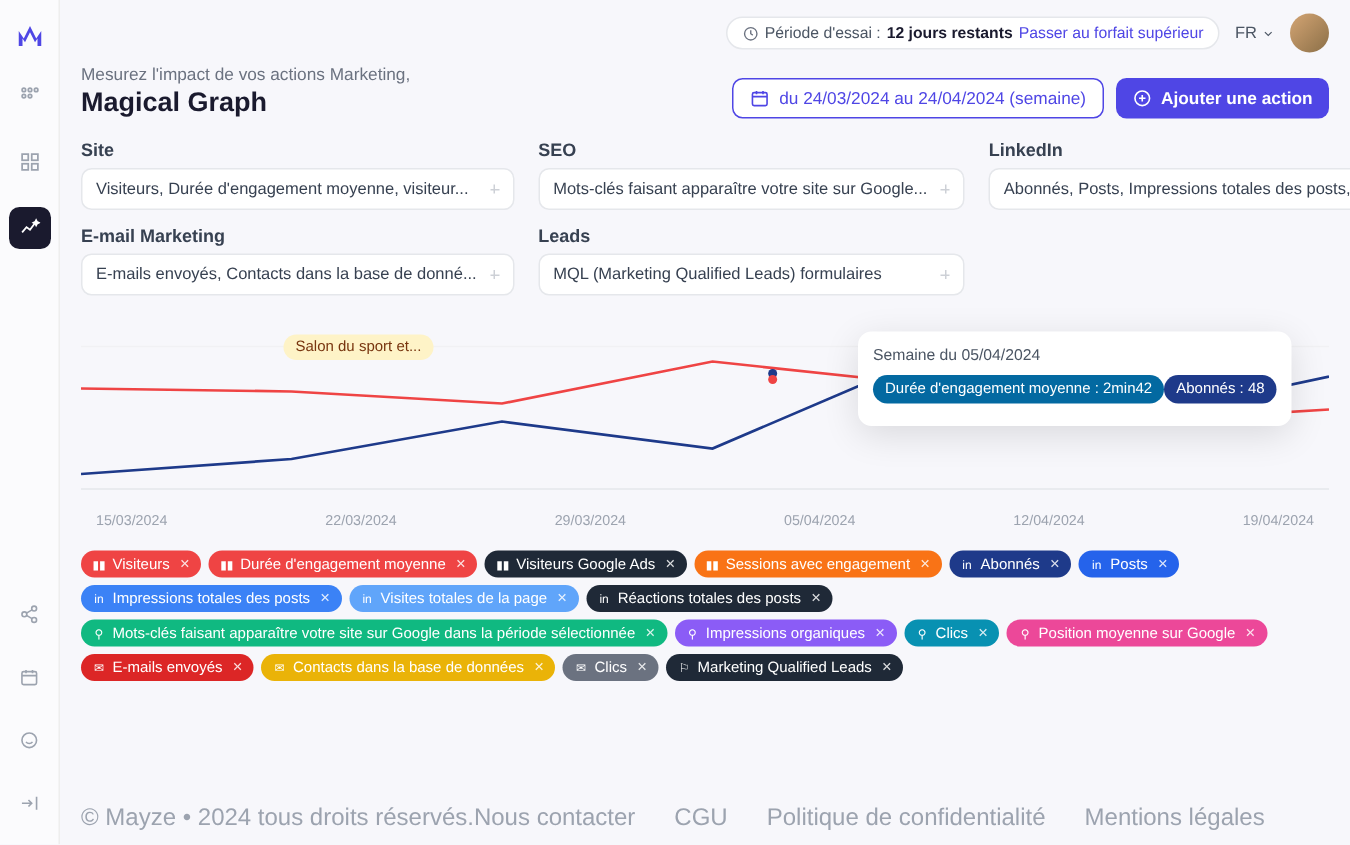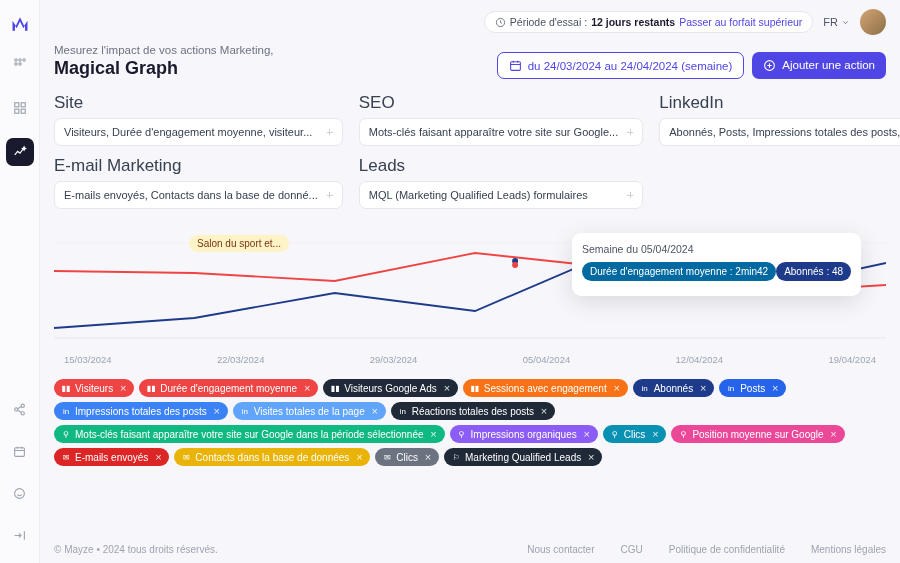--- a/index.html
+++ b/index.html
@@ -16,38 +16,38 @@
 .trial-pill .days{font-weight:600;color:#1a1a2e}
 .trial-pill .upgrade{color:#4f46e5;font-weight:500;cursor:pointer}
 .lang{font-size:11px;color:#4b5563;display:flex;align-items:center;gap:3px;cursor:pointer}
 .avatar{width:26px;height:26px;border-radius:50%;background:linear-gradient(135deg,#d4a574,#8b6f47)}
 .content{flex:1;padding:0 14px 8px;overflow:hidden;display:flex;flex-direction:column}
 .header-row{display:flex;justify-content:space-between;align-items:flex-end;margin-bottom:14px}
 .subtitle{font-size:11.5px;color:#6b7280;margin-bottom:2px}
 h1{font-size:18px;font-weight:700;color:#1a1a2e}
 .header-actions{display:flex;gap:8px}
 .date-btn{border:1.5px solid #4f46e5;color:#4f46e5;background:#fff;border-radius:7px;padding:4px 11px;font-size:11.5px;font-weight:500;display:flex;align-items:center;gap:6px;cursor:pointer}
-.primary-btn{background:#4f46e5;color:#fff;border:none;border-radius:7px;padding:7px 11px;font-size:11.5px;font-weight:400;display:flex;gap:6px;cursor:pointer}
+.primary-btn{background:#4f46e5;color:#fff;border:none;border-radius:7px;padding:7px 11px;font-size:11.5px;font-weight:700;display:flex;align-items:center;gap:6px;cursor:pointer}
 .filters{display:grid;grid-template-columns:1fr 1fr 1fr;gap:10px 16px;margin-bottom:14px}
 .filter-group{display:flex;flex-direction:column;gap:5px}
-.filter-label{font-size:17px;color:#374151;font-weight:400}
+.filter-label{font-size:12px;color:#374151;font-weight:700}
 .select{border:1px solid #e5e7eb;background:#fff;border-radius:7px;padding:7px 24px 7px 9px;font-size:11px;color:#374151;position:relative;cursor:pointer;white-space:nowrap;overflow:hidden;text-overflow:ellipsis}
 .select::after{content:"";position:absolute;right:8px;top:50%;width:8px;height:10px;transform:translateY(-50%);background:linear-gradient(#9ca3af,#9ca3af) center/6px 1px no-repeat,linear-gradient(#9ca3af,#9ca3af) center/1px 6px no-repeat;opacity:.5}
 .chart-area{position:relative;height:125px;margin-bottom:6px}
 .chart-svg{width:100%;height:100%}
 .event-label{position:absolute;background:#fef3c7;color:#78350f;font-size:10px;padding:3px 8px;border-radius:10px;font-weight:500}
 .tooltip{position:absolute;left:518px;top:10px;background:#fff;border-radius:9px;box-shadow:0 6px 24px rgba(0,0,0,.12);padding:10px;font-size:10.5px;min-width:185px}
 .tooltip-title{color:#4b5563;margin-bottom:7px;font-weight:500}
 .tooltip-chip{display:inline-flex;align-items:center;gap:4px;padding:4px 8px;border-radius:12px;color:#fff;font-size:10px;margin-bottom:5px;font-weight:500}
 .x-axis{display:flex;justify-content:space-between;font-size:9.5px;color:#9ca3af;margin-bottom:14px;padding:0 10px}
 .chips{display:flex;flex-wrap:wrap;gap:5px}
 .chip{display:inline-flex;align-items:center;gap:4px;padding:3px 5px 3px 7px;border-radius:11px;color:#fff;font-size:10px;font-weight:500}
 .chip .x{width:12px;height:12px;display:flex;align-items:center;justify-content:center;cursor:pointer;opacity:.85;font-size:11px}
 .chip-icon{width:10px;height:10px;display:inline-flex;align-items:center;justify-content:center;font-size:8px}
-.footer{display:flex;justify-content:space-between;align-items:center;padding:10px 0 0;font-size:10px;color:#9ca3af;margin-top:auto}
+.footer{display:flex;align-items:center;padding:10px 0 0;font-size:16px;color:#9ca3af;margin-top:auto}
 .footer-links{display:flex;gap:26px}
 .footer-links span{cursor:pointer}
 svg{display:block}
 </style>
 </head>
 <body>
 
 <div class="app">
   <aside class="sidebar">
     <div>

